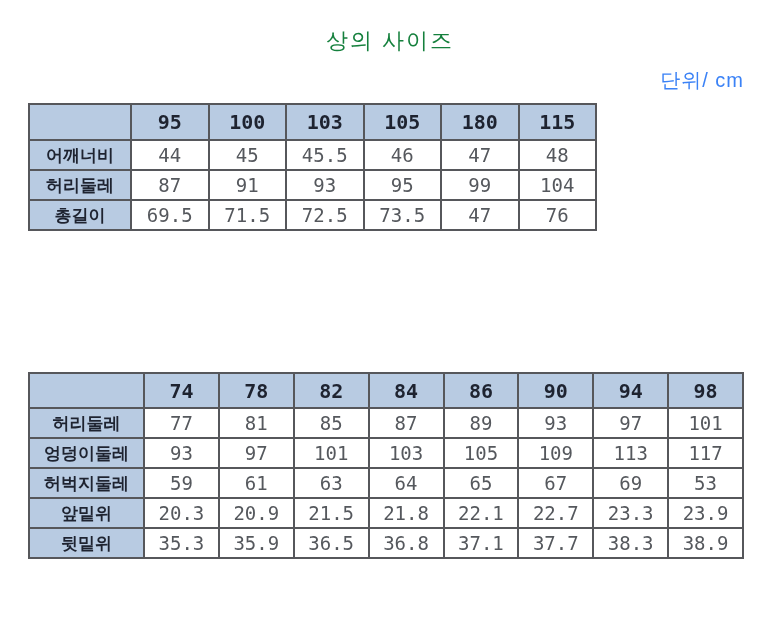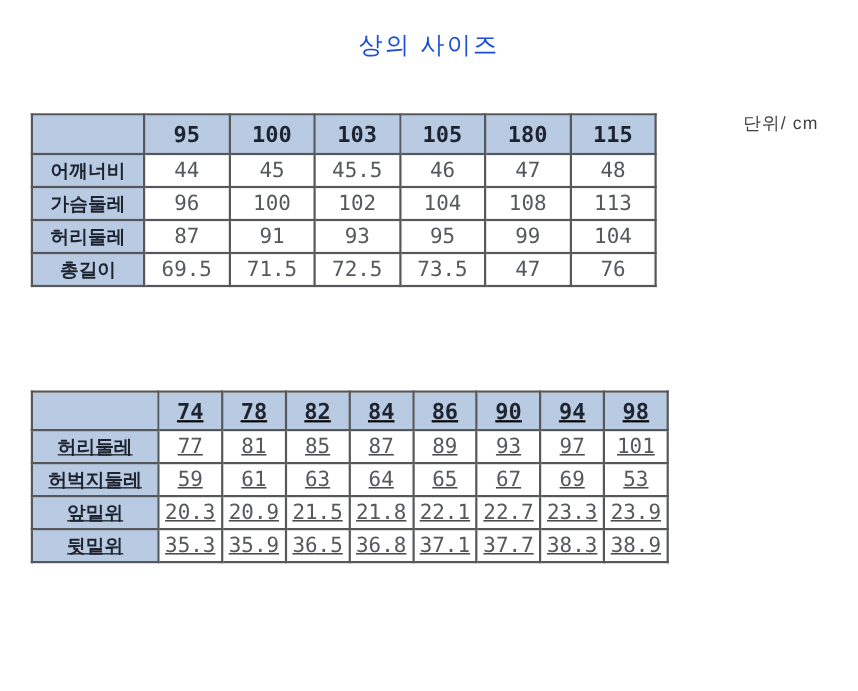--- a/index.html
+++ b/index.html
@@ -15,43 +15,42 @@
     background: #ffffff;
     overflow: hidden;
   }
   .title {
     position: absolute;
     left: 0;
     width: 100%;
     text-align: center;
     font-size: 22px;
     font-weight: normal;
-    color: #1d4ed8;
+    color: #15803d;
     letter-spacing: 2px;
     margin: 0;
   }
   #title-top { top: 26px; }
   #title-bottom { top: 331px; }
   .unit-label {
     position: absolute;
     top: 67px;
     right: 36px;
-    font-size: 16px;
-    color: #404040;
+    font-size: 20px;
+    color: #3b82f6;
     letter-spacing: 1px;
-    margin-top: 35px;
   }
   table.size-table {
     position: absolute;
     border-collapse: collapse;
     table-layout: fixed;
     border: 2px solid #434447;
   }
   #table-top    { left: 28px; top: 103px; width: 569px; }
-  #table-bottom { left: 28px; top: 355px; width: 580px; text-decoration: underline; }
+  #table-bottom { left: 28px; top: 372px; width: 716px; }
   .size-table td {
     border: 2px solid #56575b;
     text-align: center;
     vertical-align: middle;
     padding: 0;
     overflow: hidden;
     white-space: nowrap;
   }
   #table-top tr.header-row    { height: 36px; }
   #table-top tr.body-row      { height: 30px; padding-left: 21px; }
@@ -111,29 +110,20 @@
           <td class="hnum">115</td>
         </tr>
         <tr class="body-row">
           <td class="rlabel">어깨너비</td>
           <td class="num">44</td>
           <td class="num">45</td>
           <td class="num">45.5</td>
           <td class="num">46</td>
           <td class="num">47</td>
           <td class="num">48</td>
-        </tr>
-        <tr class="body-row">
-          <td class="rlabel">가슴둘레</td>
-          <td class="num">96</td>
-          <td class="num">100</td>
-          <td class="num">102</td>
-          <td class="num">104</td>
-          <td class="num">108</td>
-          <td class="num">113</td>
         </tr>
         <tr class="body-row">
           <td class="rlabel">허리둘레</td>
           <td class="num">87</td>
           <td class="num">91</td>
           <td class="num">93</td>
           <td class="num">95</td>
           <td class="num">99</td>
           <td class="num">104</td>
         </tr>
@@ -179,20 +169,31 @@
           <td class="num">77</td>
           <td class="num">81</td>
           <td class="num">85</td>
           <td class="num">87</td>
           <td class="num">89</td>
           <td class="num">93</td>
           <td class="num">97</td>
           <td class="num">101</td>
         </tr>
         <tr class="body-row">
+          <td class="rlabel">엉덩이둘레</td>
+          <td class="num">93</td>
+          <td class="num">97</td>
+          <td class="num">101</td>
+          <td class="num">103</td>
+          <td class="num">105</td>
+          <td class="num">109</td>
+          <td class="num">113</td>
+          <td class="num">117</td>
+        </tr>
+        <tr class="body-row">
           <td class="rlabel">허벅지둘레</td>
           <td class="num">59</td>
           <td class="num">61</td>
           <td class="num">63</td>
           <td class="num">64</td>
           <td class="num">65</td>
           <td class="num">67</td>
           <td class="num">69</td>
           <td class="num">53</td>
         </tr>

